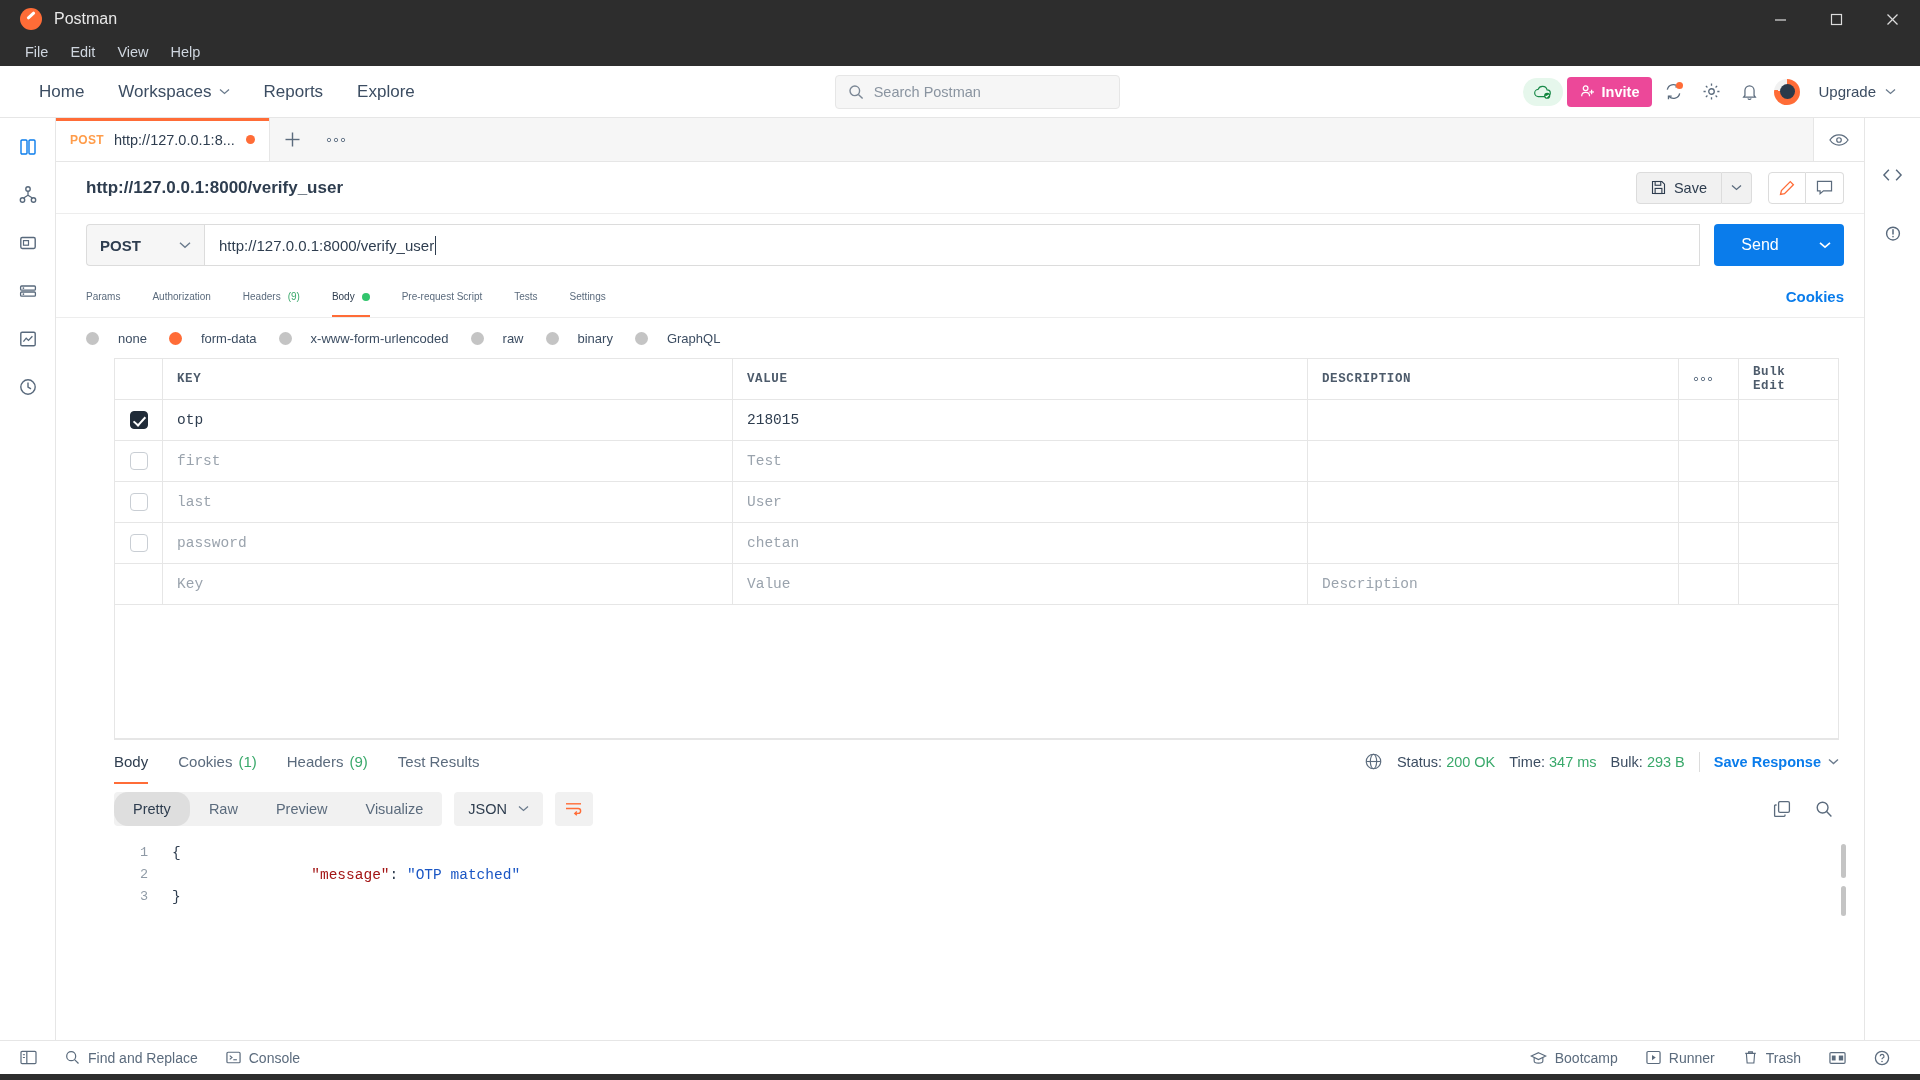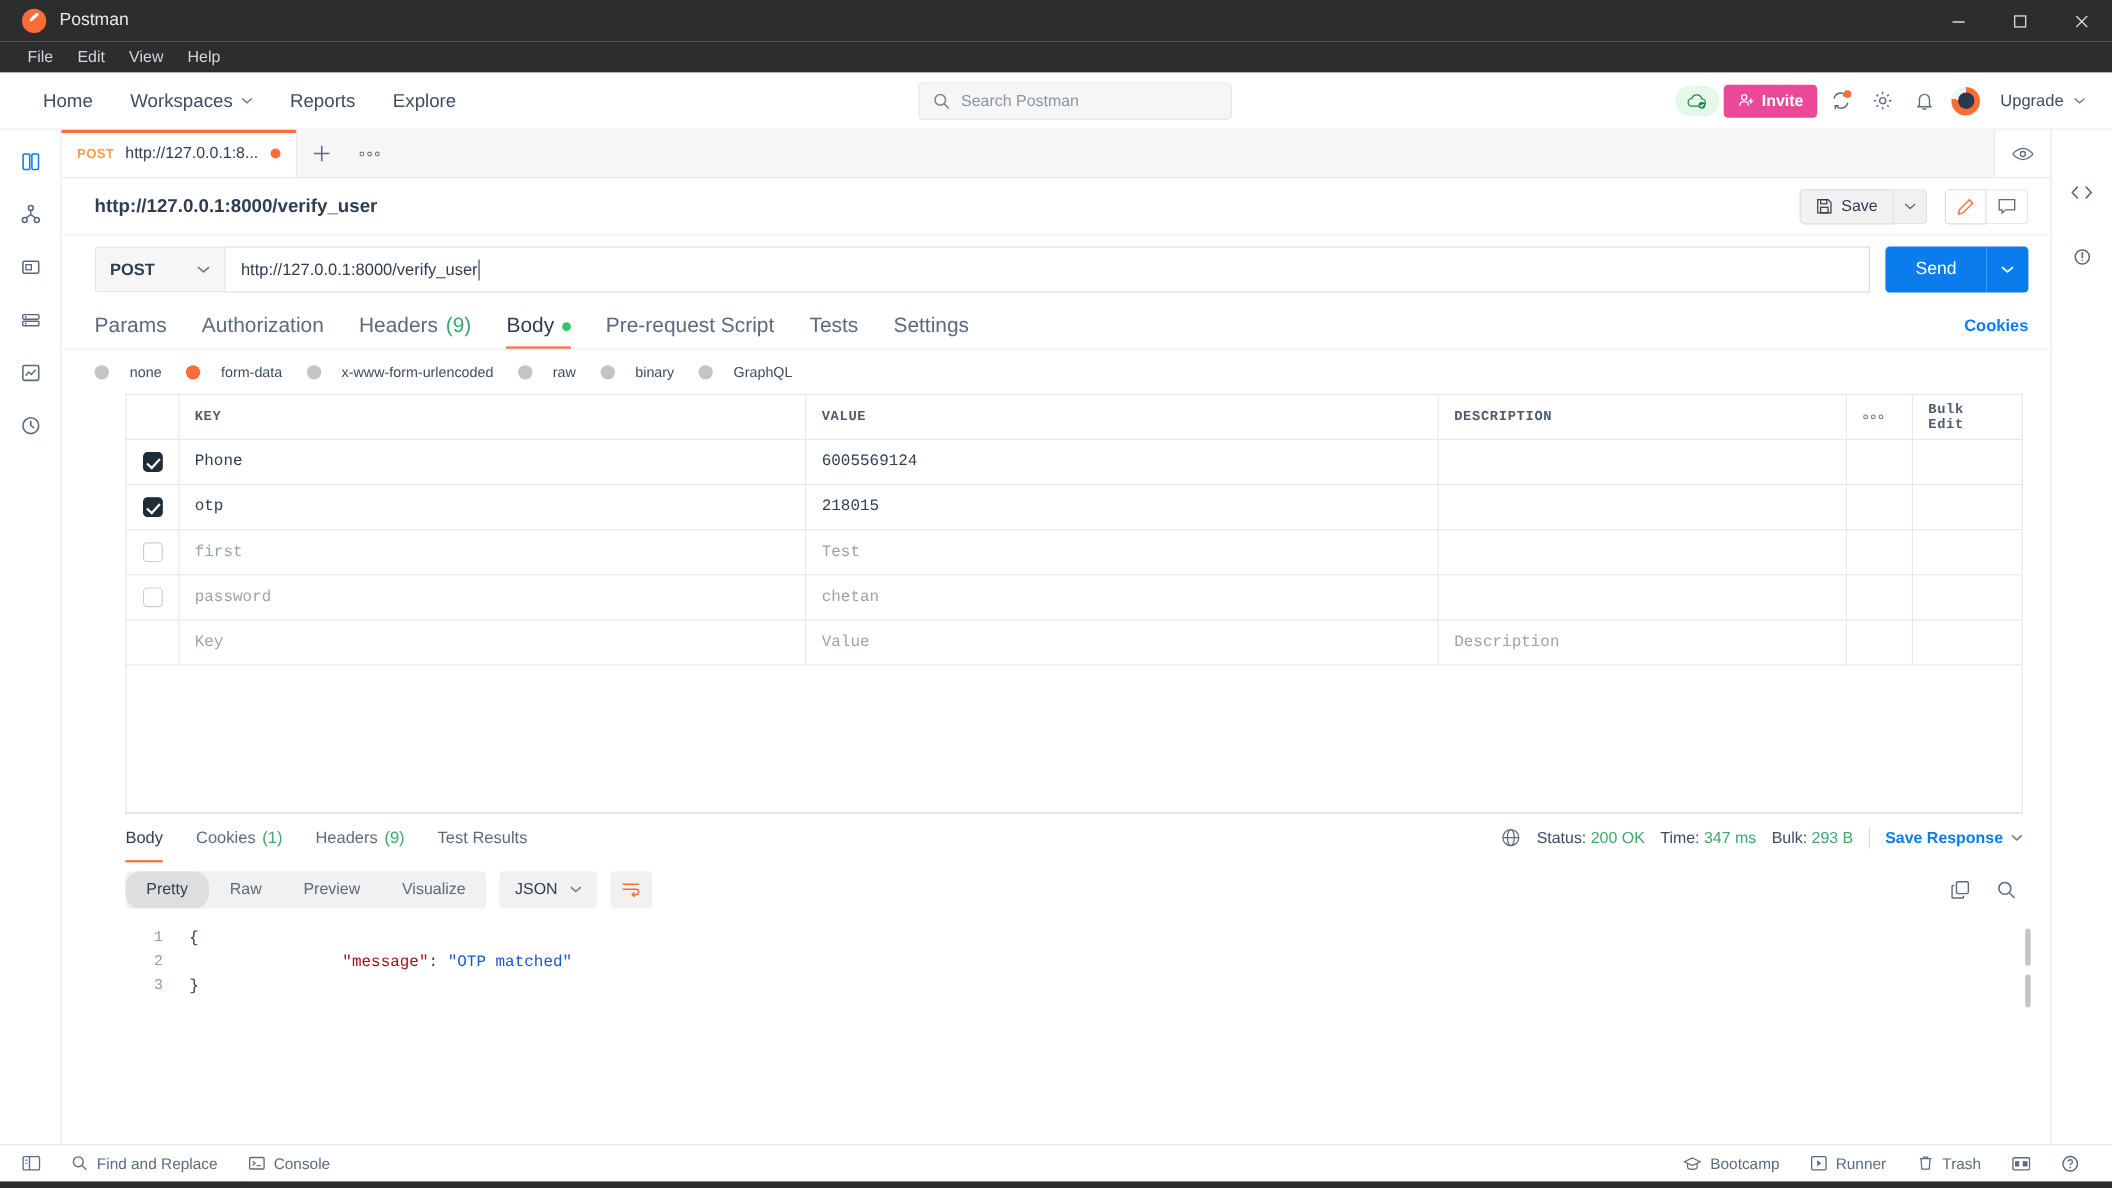--- a/index.html
+++ b/index.html
@@ -161,21 +161,21 @@
     width:38px;height:42px;background:#0a7ceb;color:#fff;border-radius:0 4px 4px 0;
     display:flex;align-items:center;justify-content:center;
   }
 
   
   .sect-tabs {
     height: 42px; flex:0 0 42px; display:flex; align-items:stretch;
     padding: 0 20px 0 30px; border-bottom:1px solid #ededed;
   }
   .stab {
-    display:flex;align-items:center;gap:7px;padding:0 16px;font-size:19px;color:#5b6b7d;position:relative;
+    display:flex;align-items:center;gap:7px;padding:0 16px;font-size:10px;color:#5b6b7d;position:relative;
   }
   .stab:first-child{padding-left:0;}
   .stab.active { color:#2e3d4f; }
   .stab.active::after{content:"";position:absolute;left:16px;right:16px;bottom:0;height:2px;background:#ff6c37;}
   .stab:first-child.active::after{left:0;}
   .stab .cnt { color:#3aa96b; }
   .green-dot{width:8px;height:8px;border-radius:50%;background:#32c56d;}
   .sect-tabs .sp{flex:1;}
   .cookies-link{display:flex;align-items:center;font-size:15px;color:#0a7ceb;font-weight:600;}
 
@@ -578,38 +578,38 @@
                     <circle cx="17" cy="3" r="1.7" fill="none" stroke="currentColor" stroke-width="1"></circle>
                   </svg>
               </span>
             </th>
             <th class="col-bulk bulk-cell">Bulk Edit</th>
           </tr>
         </thead>
         <tbody>
           <tr>
             <td class="chk"><span class="cbox checked"></span></td>
-            <td>Phone</td>
-            <td>6005569124</td>
-            <td></td>
-            <td></td>
-            <td></td>
-          </tr>
-          <tr>
-            <td class="chk"><span class="cbox checked"></span></td>
             <td>otp</td>
             <td>218015</td>
             <td></td>
             <td></td>
             <td></td>
           </tr>
           <tr>
             <td class="chk"><span class="cbox"></span></td>
             <td class="muted">first</td>
             <td class="muted">Test</td>
+            <td></td>
+            <td></td>
+            <td></td>
+          </tr>
+          <tr>
+            <td class="chk"><span class="cbox"></span></td>
+            <td class="muted">last</td>
+            <td class="muted">User</td>
             <td></td>
             <td></td>
             <td></td>
           </tr>
           <tr>
             <td class="chk"><span class="cbox"></span></td>
             <td class="muted">password</td>
             <td class="muted">chetan</td>
             <td></td>
             <td></td>

